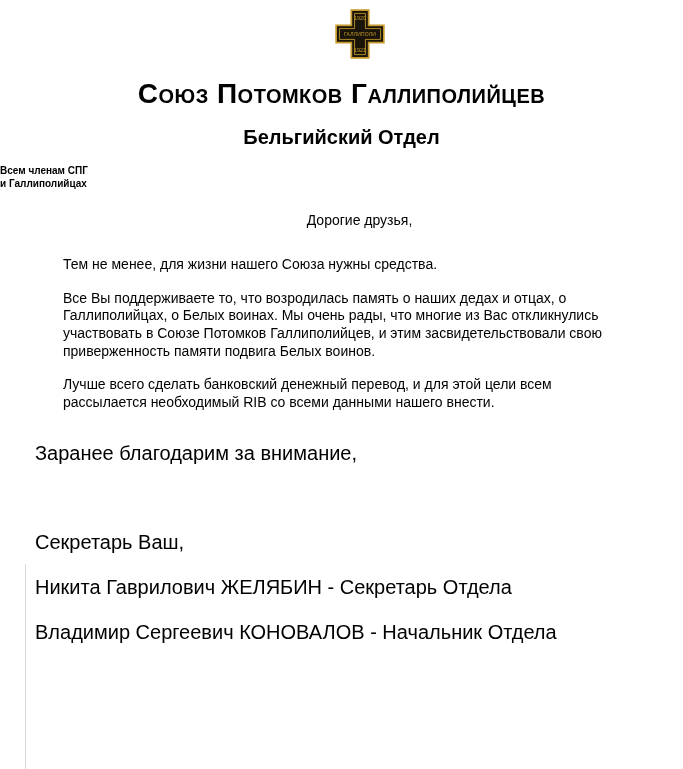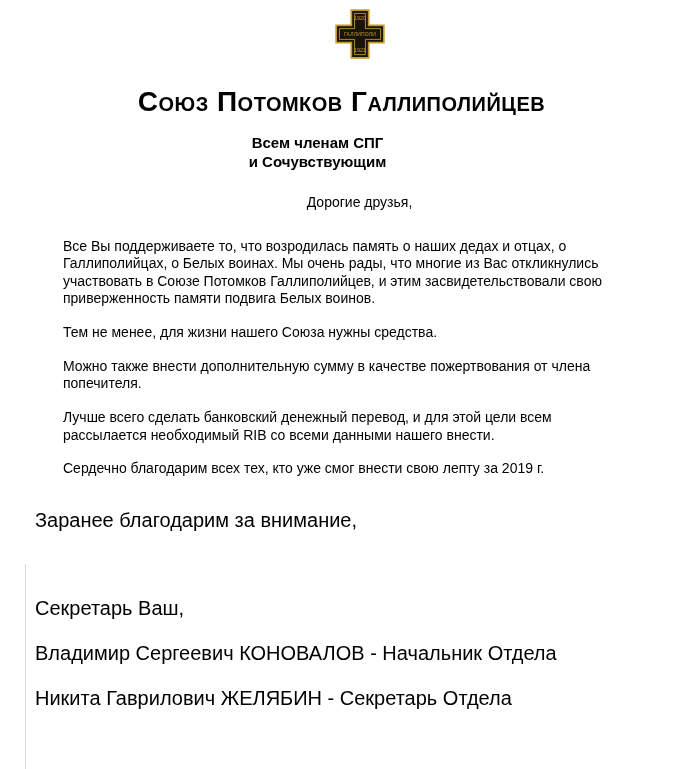--- a/index.html
+++ b/index.html
@@ -23,37 +23,37 @@
   .emblem {
     margin: 8px auto 0 auto;
     width: 52px;
     height: 52px;
     display: flex;
     align-items: center;
     justify-content: center;
     transform: translateX(18px);
   }
   .title {
-    margin: 26px 0 0 0;
+    margin: 18px 0 0 0;
     text-align: center;
     font-size: 28px;
     font-weight: bold;
     font-variant: small-caps;
     letter-spacing: 0.5px;
   }
   .subtitle {
     margin: 16px 0 0 0;
     text-align: center;
     font-size: 20px;
     font-weight: bold;
   }
   .addressee {
     margin: 16px 48px 0 0;
-    text-align: center;
-    font-size: 15px;
+    text-align: left;
+    font-size: 10px;
     font-weight: bold;
     line-height: 1.25;
   }
   .salutation {
     margin: 22px 0 0 0;
     text-align: center;
     font-size: 14px;
     transform: translateX(18px);
   }
   .letter-body {
@@ -94,38 +94,37 @@
       <path d="M16 2 H32 V16 H46 V32 H32 V46 H16 V32 H2 V16 H16 Z" fill="#1a1408" stroke="#c49a2c" stroke-width="1.6"></path>
       <path d="M19 5 H29 V19 H43 V29 H29 V43 H19 V29 H5 V19 H19 Z" fill="none" stroke="#c49a2c" stroke-width="0.8"></path>
       <text x="24" y="11.5" text-anchor="middle" font-size="5" fill="#c49a2c">1920</text>
       <text x="24" y="25.8" text-anchor="middle" font-size="4.6" fill="#c49a2c" letter-spacing="0.2">ГАЛЛИПОЛИ</text>
       <text x="24" y="41" text-anchor="middle" font-size="5" fill="#c49a2c">1921</text>
     </svg>
   </div>
 
   <h1 class="title">Союз Потомков Галлиполийцев</h1>
 
+  <h2 class="subtitle">Бельгийский Отдел</h2>
 
   <div class="addressee">
     <div>Всем членам СПГ</div>
-    <div>и Сочувствующим</div>
+    <div>и Галлиполийцах</div>
   </div>
 
   <div class="salutation">Дорогие друзья,</div>
 
   <div class="letter-body">
+    <p>Тем не менее, для жизни нашего Союза нужны средства.</p>
     <p>Все Вы поддерживаете то, что возродилась память о наших дедах и отцах, о Галлиполийцах, о Белых воинах. Мы очень рады, что многие из Вас откликнулись участвовать в Союзе Потомков Галлиполийцев, и этим засвидетельствовали свою приверженность памяти подвига Белых воинов.</p>
-    <p>Тем не менее, для жизни нашего Союза нужны средства.</p>
-    <p>Можно также внести дополнительную сумму в качестве пожертвования от члена попечителя.</p>
     <p>Лучше всего сделать банковский денежный перевод, и для этой цели всем рассылается необходимый RIB со всеми данными нашего внести.</p>
-    <p>Сердечно благодарим всех тех, кто уже смог внести свою лепту за 2019 г.</p>
   </div>
 
   <div class="closing">
     <p class="thanks">Заранее благодарим за внимание,</p>
     <p class="sincerely">Секретарь Ваш,</p>
+    <p class="sig">Никита Гаврилович ЖЕЛЯБИН - Секретарь Отдела</p>
     <p class="sig">Владимир Сергеевич КОНОВАЛОВ - Начальник Отдела</p>
-    <p class="sig">Никита Гаврилович ЖЕЛЯБИН - Секретарь Отдела</p>
   </div>
 
   <div class="edge-line"></div>
 
 </div>
 
 </body></html>

